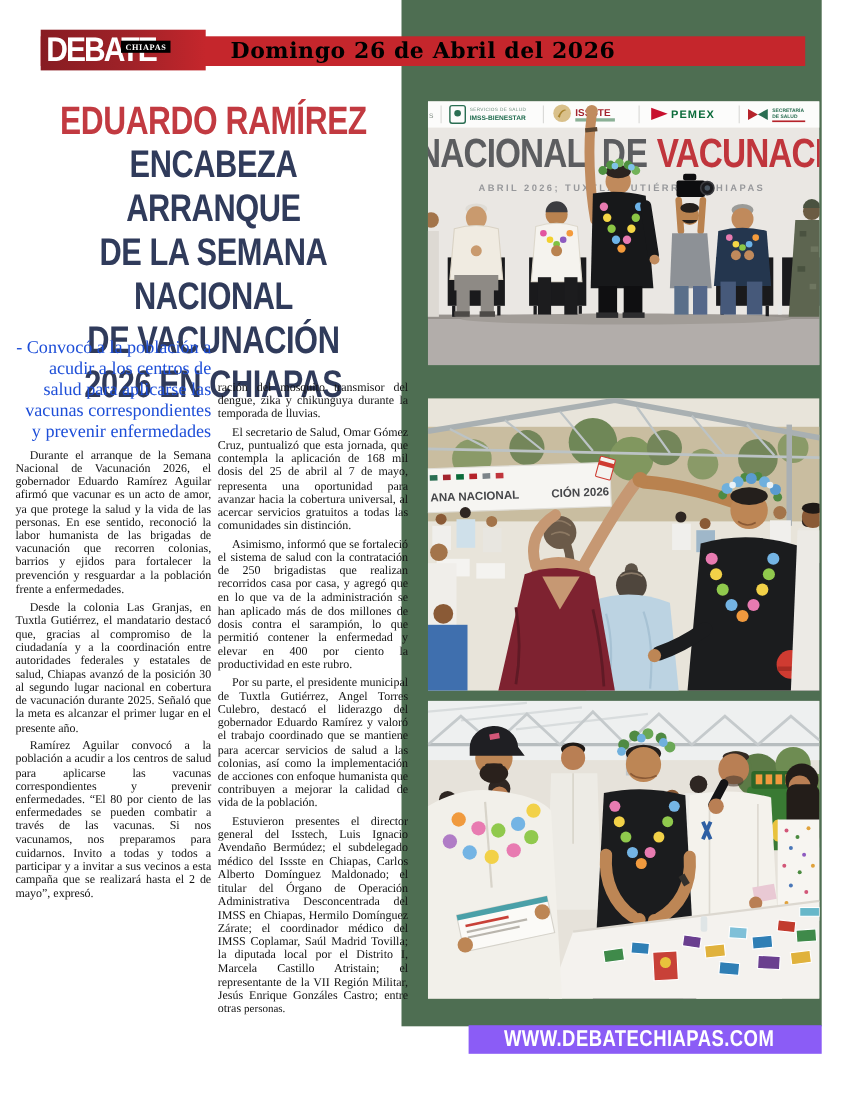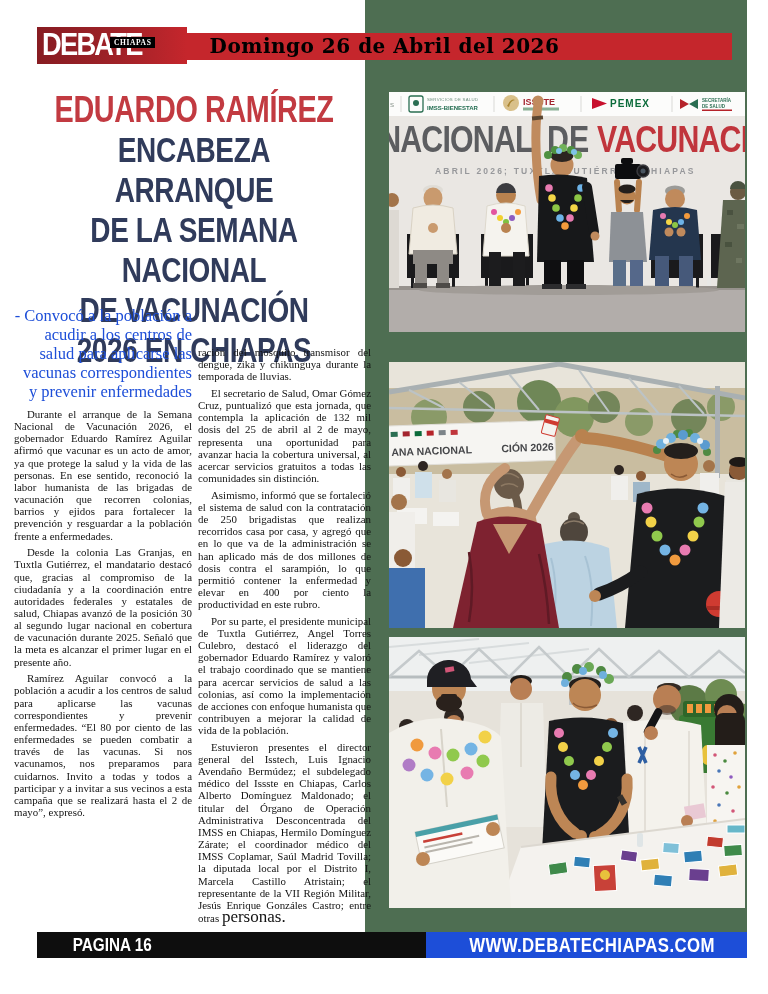--- a/index.html
+++ b/index.html
@@ -26,34 +26,34 @@
   .hl-kicker{color:#c23a41;font-size:36px;line-height:40px;letter-spacing:-.5px;}
   .hl-line{color:#303b5b;font-size:35px;line-height:40px;letter-spacing:-.5px;}
 
   
   .col{position:absolute;top:306px;color:#121212;}
   .col-left{left:14px;width:178px;}
   .col-right{left:198px;width:173px;}
   .lede{font-size:16.5px;line-height:19px;margin:0 0 7px 0;color:#1d4ed8;text-align:right;}
   .body-p{font-size:10.9px;line-height:12.15px;text-align:justify;text-indent:13px;margin:0 0 4.5px 0;}
   .body-p.no-indent{text-indent:0;margin-top:40px;}
-  .big-end{font-size:17px;}
+  .big-end{font-size:10px;}
 
   
   .photo{position:absolute;left:389px;width:356px;}
   .photo svg{display:block;width:100%;height:100%;font-family:"Liberation Sans",sans-serif;}
   .photo1{top:92px;height:240px;}
   .photo2{top:362px;height:266px;}
   .photo3{top:637px;height:271px;}
 
   
   .footer-black{position:absolute;left:37px;top:932px;width:389px;height:26px;background:#0e0e0e;}
   .page-num{color:#fff;font-family:"Liberation Sans",sans-serif;font-weight:bold;font-size:18px;
             line-height:26px;padding-left:42px;transform:scaleX(.85);transform-origin:left;}
-  .footer-gray{position:absolute;left:426px;top:932px;width:321px;height:26px;background:#1d4ed8;text-align:right;}
+  .footer-gray{position:absolute;left:426px;top:932px;width:321px;height:26px;background:#8b5cf6;text-align:left;}
   .site-url{color:#fff;font-family:"Liberation Sans",sans-serif;font-weight:bold;font-size:21px;
             line-height:26px;transform:scaleX(.8);transform-origin:center;letter-spacing:.5px;}
 </style>
 </head>
 <body>
 
 <div class="page">
 
   <div class="green-panel"></div>
 
@@ -74,21 +74,21 @@
   </div>
 
   <div class="col col-left">
     <p class="lede">- Convocó a la población a acudir a los centros de salud para aplicarse las vacunas correspondientes y prevenir enfermedades</p>
     <p class="body-p">Durante el arranque de la Semana Nacional de Vacunación 2026, el gobernador Eduardo Ramírez Aguilar afirmó que vacunar es un acto de amor, ya que protege la salud y la vida de las personas. En ese sentido, reconoció la labor humanista de las brigadas de vacunación que recorren colonias, barrios y ejidos para fortalecer la prevención y resguardar a la población frente a enfermedades.</p>
     <p class="body-p">Desde la colonia Las Granjas, en Tuxtla Gutiérrez, el mandatario destacó que, gracias al compromiso de la ciudadanía y a la coordinación entre autoridades federales y estatales de salud, Chiapas avanzó de la posición 30 al segundo lugar nacional en cobertura de vacunación durante 2025. Señaló que la meta es alcanzar el primer lugar en el presente año.</p>
     <p class="body-p">Ramírez Aguilar convocó a la población a acudir a los centros de salud para aplicarse las vacunas correspondientes y prevenir enfermedades. “El 80 por ciento de las enfermedades se pueden combatir a través de las vacunas. Si nos vacunamos, nos preparamos para cuidarnos. Invito a todas y todos a participar y a invitar a sus vecinos a esta campaña que se realizará hasta el 2 de mayo”, expresó.</p>
   </div>
   <div class="col col-right">
     <p class="body-p no-indent">ración del mosquito transmisor del dengue, zika y chikunguya durante la temporada de lluvias.</p>
-    <p class="body-p">El secretario de Salud, Omar Gómez Cruz, puntualizó que esta jornada, que contempla la aplicación de 132 mil dosis del 25 de abril al 2 de mayo, representa una oportunidad para avanzar hacia la cobertura universal, al acercar servicios gratuitos a todas las comunidades sin distinción.</p>
+    <p class="body-p">El secretario de Salud, Omar Gómez Cruz, puntualizó que esta jornada, que contempla la aplicación de 168 mil dosis del 25 de abril al 7 de mayo, representa una oportunidad para avanzar hacia la cobertura universal, al acercar servicios gratuitos a todas las comunidades sin distinción.</p>
     <p class="body-p">Asimismo, informó que se fortaleció el sistema de salud con la contratación de 250 brigadistas que realizan recorridos casa por casa, y agregó que en lo que va de la administración se han aplicado más de dos millones de dosis contra el sarampión, lo que permitió contener la enfermedad y elevar en 400 por ciento la productividad en este rubro.</p>
     <p class="body-p">Por su parte, el presidente municipal de Tuxtla Gutiérrez, Angel Torres Culebro, destacó el liderazgo del gobernador Eduardo Ramírez y valoró el trabajo coordinado que se mantiene para acercar servicios de salud a las colonias, así como la implementación de acciones con enfoque humanista que contribuyen a mejorar la calidad de vida de la población.</p>
     <p class="body-p"><span>Estuvieron presentes el director general del Isstech, Luis Ignacio Avendaño Bermúdez; el subdelegado médico del Issste en Chiapas, Carlos Alberto Domínguez Maldonado; el titular del Órgano de Operación Administrativa Desconcentrada del IMSS en Chiapas, Hermilo Domínguez Zárate; el coordinador médico del IMSS Coplamar, Saúl Madrid Tovilla; la diputada local por el Distrito I, Marcela Castillo Atristain; el representante de la VII Región Militar, Jesús Enrique Gonzáles Castro; entre otras </span><span class="big-end">personas.</span></p>
   </div>
 
   <div class="photo photo1">
     <svg viewBox="0 0 356 240">
       <rect width="356" height="240" fill="#eae7e3"></rect>
       <rect y="194" width="356" height="4" fill="#97928d"></rect>
       <rect y="198" width="356" height="42" fill="#b2adaa"></rect>
@@ -541,20 +541,17 @@
           <rect x="34" y="196" width="40" height="2.5" fill="#c84138"></rect>
           <rect x="34" y="202" width="56" height="2" fill="#b9b5ad"></rect>
           <rect x="34" y="207" width="48" height="2" fill="#b9b5ad"></rect>
         </g>
         <circle cx="104" cy="192" r="7" fill="#bd8655"></circle>
         <circle cx="34" cy="222" r="7" fill="#bd8655"></circle>
       </g>
     </svg>
   </div>
 
-  <div class="footer-black">
-    <div class="page-num">PAGINA 16</div>
-  </div>
   <div class="footer-gray">
     <div class="site-url">WWW.DEBATECHIAPAS.COM</div>
   </div>
 
 </div>
 
 </body></html>

